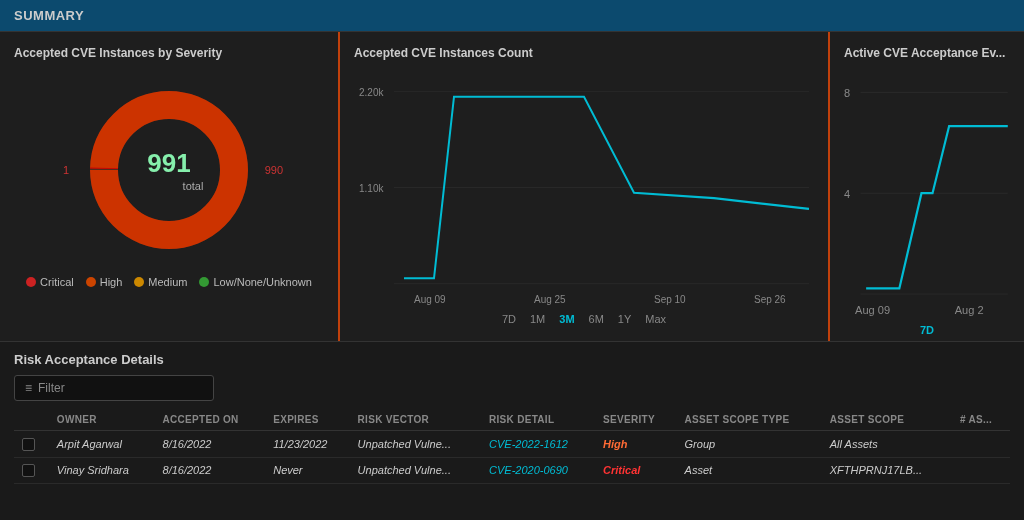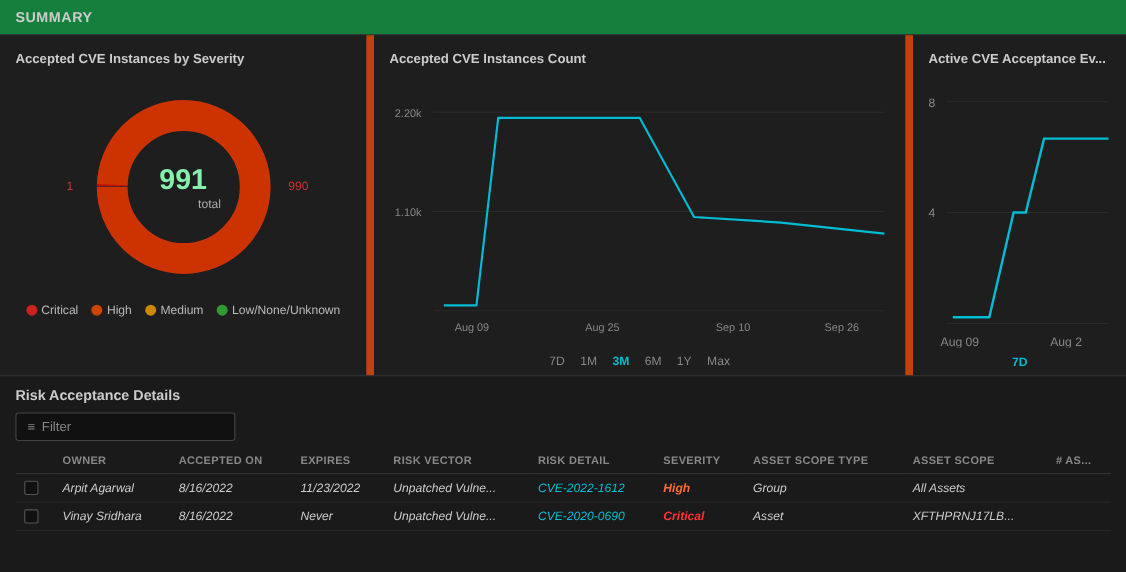--- a/index.html
+++ b/index.html
@@ -6,52 +6,51 @@
     body {
       background: #1a1a1a;
       color: #e0e0e0;
       font-family: -apple-system, BlinkMacSystemFont, 'Segoe UI', Arial, sans-serif;
       font-size: 12px;
       width: 1024px;
       height: 520px;
       overflow: hidden;
     }
     .header {
-      background: #15803d;
+      background: #0c4a6e;
       padding: 8px 14px;
       font-size: 13px;
       font-weight: 700;
       letter-spacing: 0.5px;
       color: #ccc;
       border-bottom: 1px solid #333;
     }
     .top-panels {
       display: flex;
       height: 310px;
       border-bottom: 1px solid #333;
     }
     .panel {
       background: #1e1e1e;
-      border-right: 7px solid #c2410c;
+      border-right: 2px solid #c2410c;
       padding: 14px;
       display: flex;
       flex-direction: column;
     }
     .panel-title {
       font-size: 12px;
       font-weight: 600;
       color: #ccc;
       margin-bottom: 10px;
     }
     .panel-donut {
       flex: 0 0 340px;
     }
     .panel-line {
       flex: 0 0 490px;
-      gap: 12px;
     }
     .panel-active {
       flex: 1;
       border-right: none;
       overflow: hidden;
     }
     
     .donut-container {
       display: flex;
       flex-direction: column;

